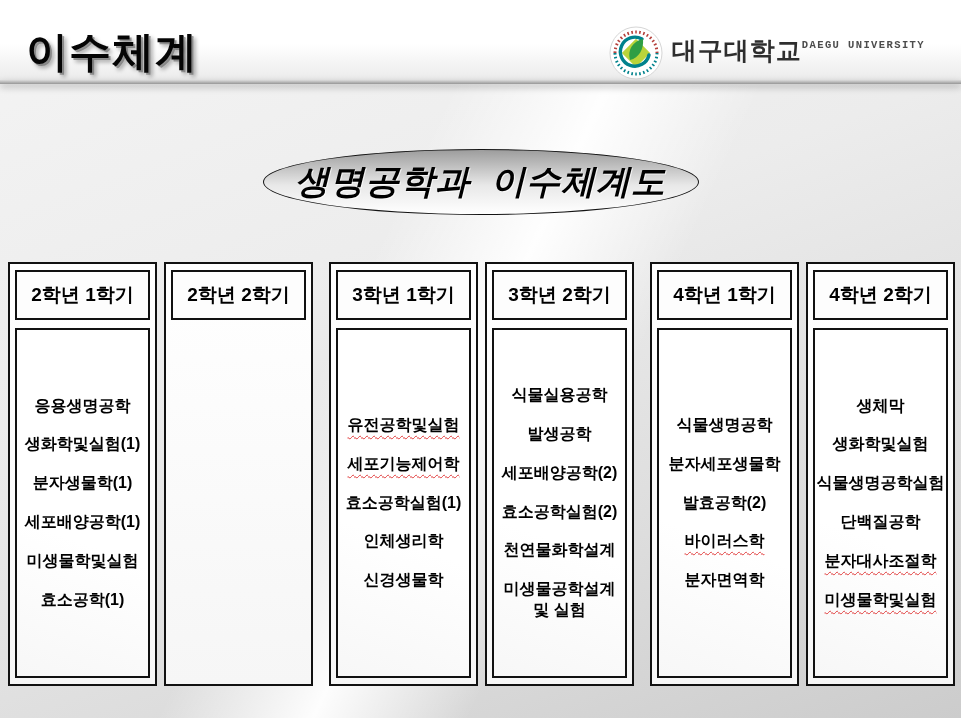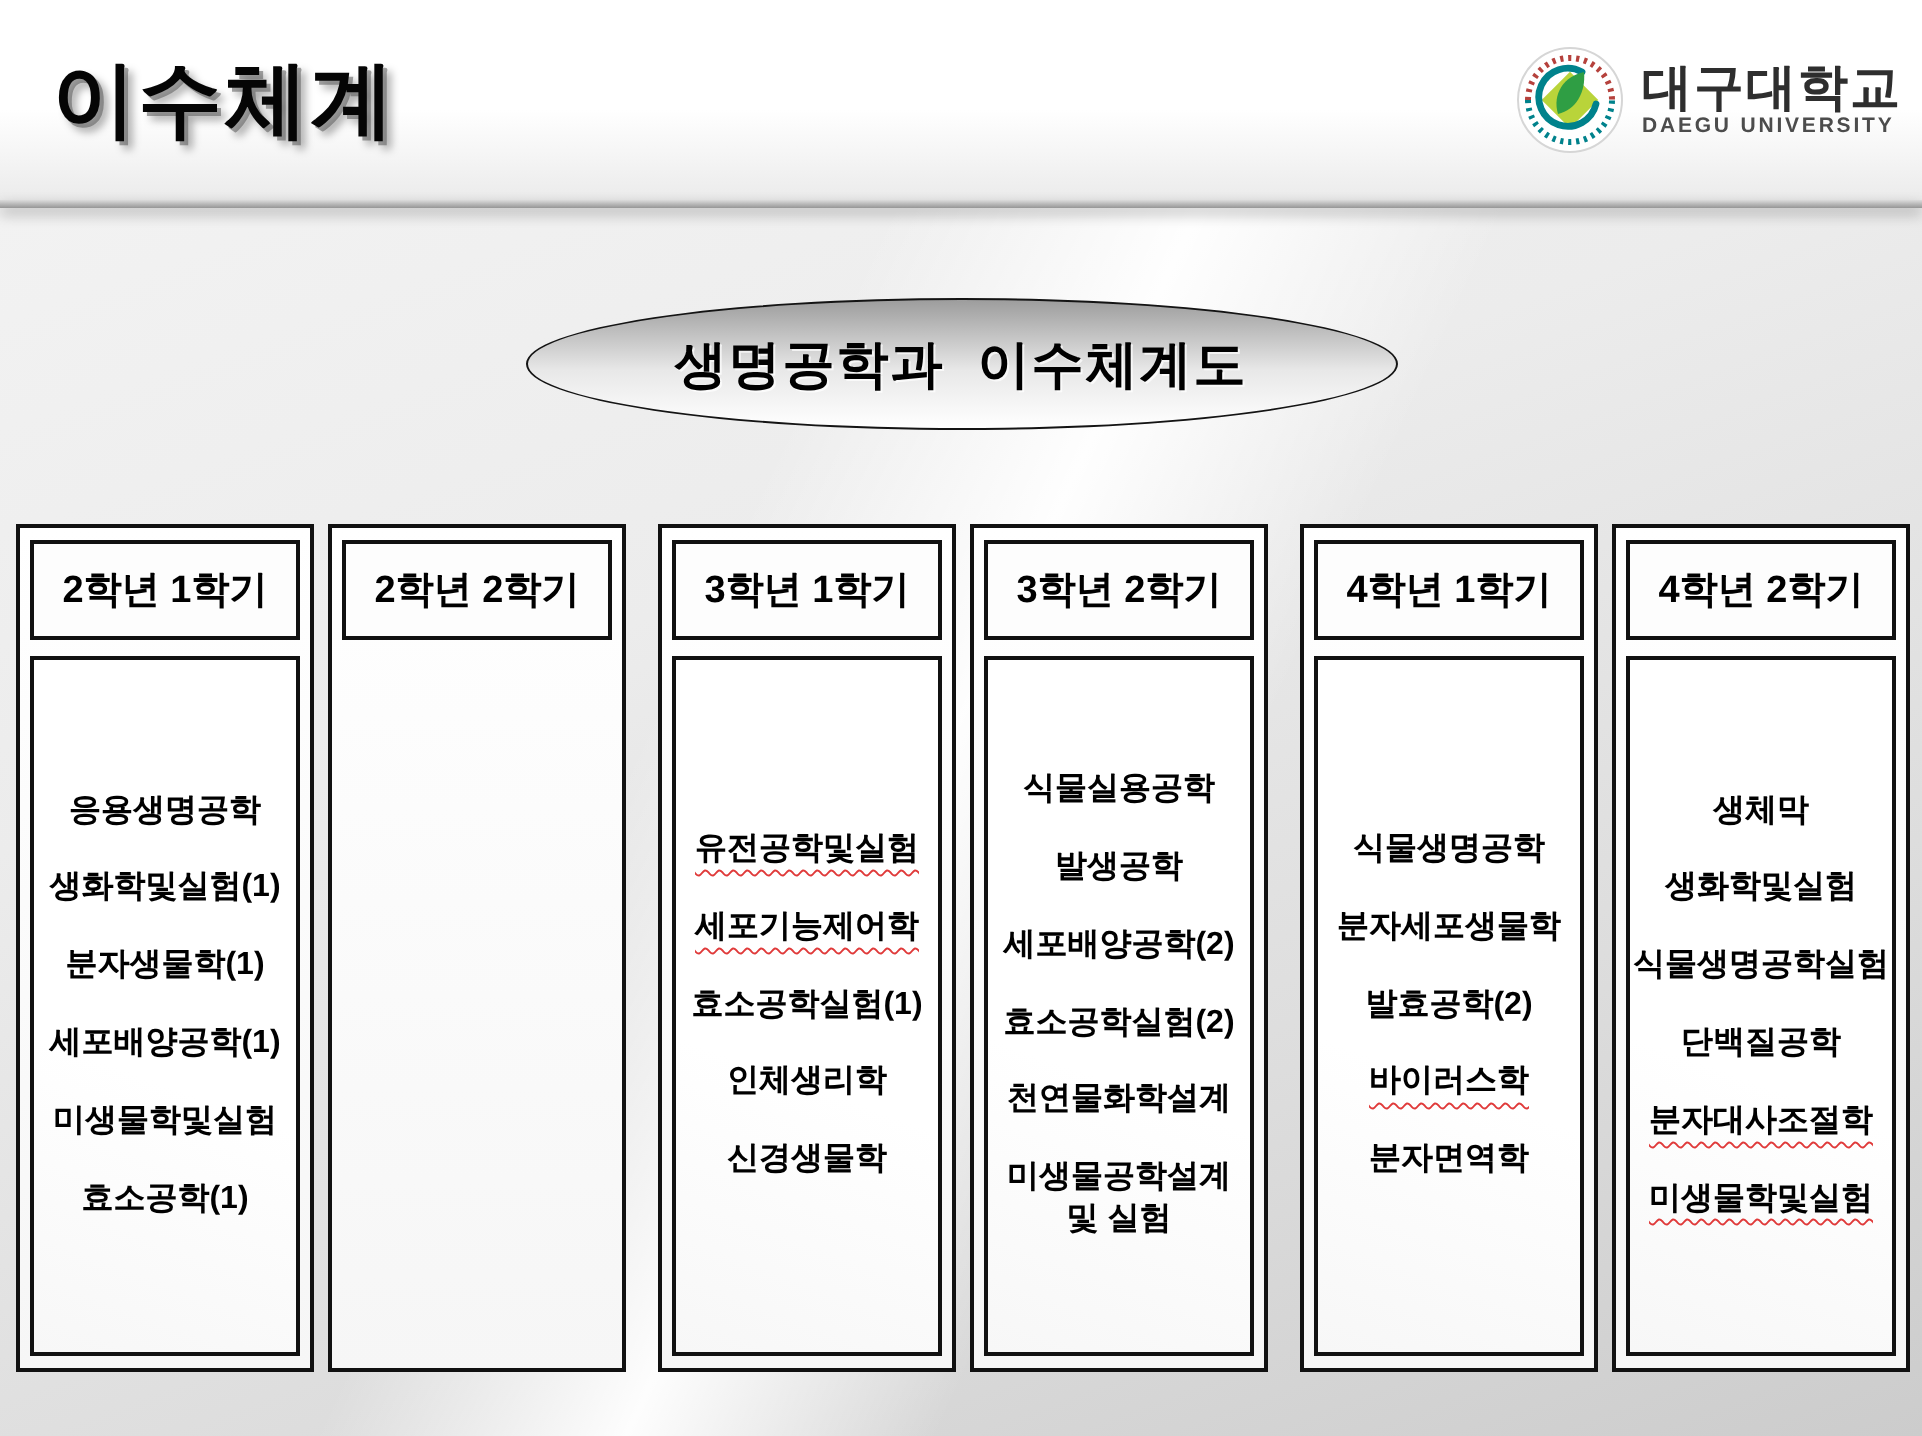--- a/index.html
+++ b/index.html
@@ -9,57 +9,58 @@
     margin:0 auto;
     overflow:hidden;
     font-family:"Liberation Sans", sans-serif;
     background:
       linear-gradient(115deg, rgba(255,255,255,0) 38%, rgba(255,255,255,0.95) 50%, rgba(255,255,255,0) 62%),
       linear-gradient(160deg, #f4f4f4 0%, #ececec 40%, #dddddd 72%, #cccccc 100%);
   }
   
   .titlebar{
     position:relative;
-    height:100px;
+    height:80px;
     background:linear-gradient(#ffffff 55%, #ebebeb 100%);
-    display:flex;align-items:center;justify-content:space-between;
-    padding:0 4px 0 26px;box-sizing:border-box;
+    display:flex;align-items:flex-end;justify-content:space-between;
+    padding:0 30px 0 26px;box-sizing:border-box;
   }
   .slide-title{
     margin:0;
     font-size:42px;
     font-weight:900;
     color:#050505;
     letter-spacing:1px;
     text-shadow:2px 2px 0 rgba(90,90,90,0.55), 4px 4px 4px rgba(0,0,0,0.35);
   }
   .ridge{
     height:4px;
     background:linear-gradient(#dcdcdc,#969696);
     box-shadow:0 3px 7px rgba(0,0,0,0.28);
     position:relative;z-index:2;
   }
   
   .logo{display:flex;align-items:center;gap:9px;padding-right:6px;}
-  .logo-text{display:flex;flex-direction:column;line-height:1.05;}
+  .logo-text{display:flex;flex-direction:row;line-height:1.05;font-family:Liberation Mono, monospace;}
   .logo-ko{font-size:25px;font-weight:800;color:#2e2e2e;letter-spacing:1px;}
   .logo-en{font-size:10.5px;font-weight:700;color:#4c4c4c;letter-spacing:1.4px;}
   
   .banner{
     position:absolute;top:149px;left:50%;transform:translateX(-50%);
     width:434px;height:64px;
     border:1.6px solid #141414;
     border-radius:50%;
     background:linear-gradient(#9d9d9d 0%, #e8e8e8 55%, #ffffff 100%);
     display:flex;align-items:center;justify-content:center;
   }
   .banner-text{
-    font-size:26px;font-weight:800;color:#000;letter-spacing:1px;
+    font-size:34px;font-weight:800;color:#000;letter-spacing:1px;
     text-shadow:1px 1px 0 rgba(255,255,255,0.7);
     white-space:pre;
+    font-style:italic;
   }
   
   .columns{
     position:absolute;top:262px;left:8px;width:947px;height:424px;
     display:flex;gap:16px;
   }
   .col-group{flex:1;display:flex;gap:7px;}
   .column{
     flex:1;
     border:2px solid #111;

